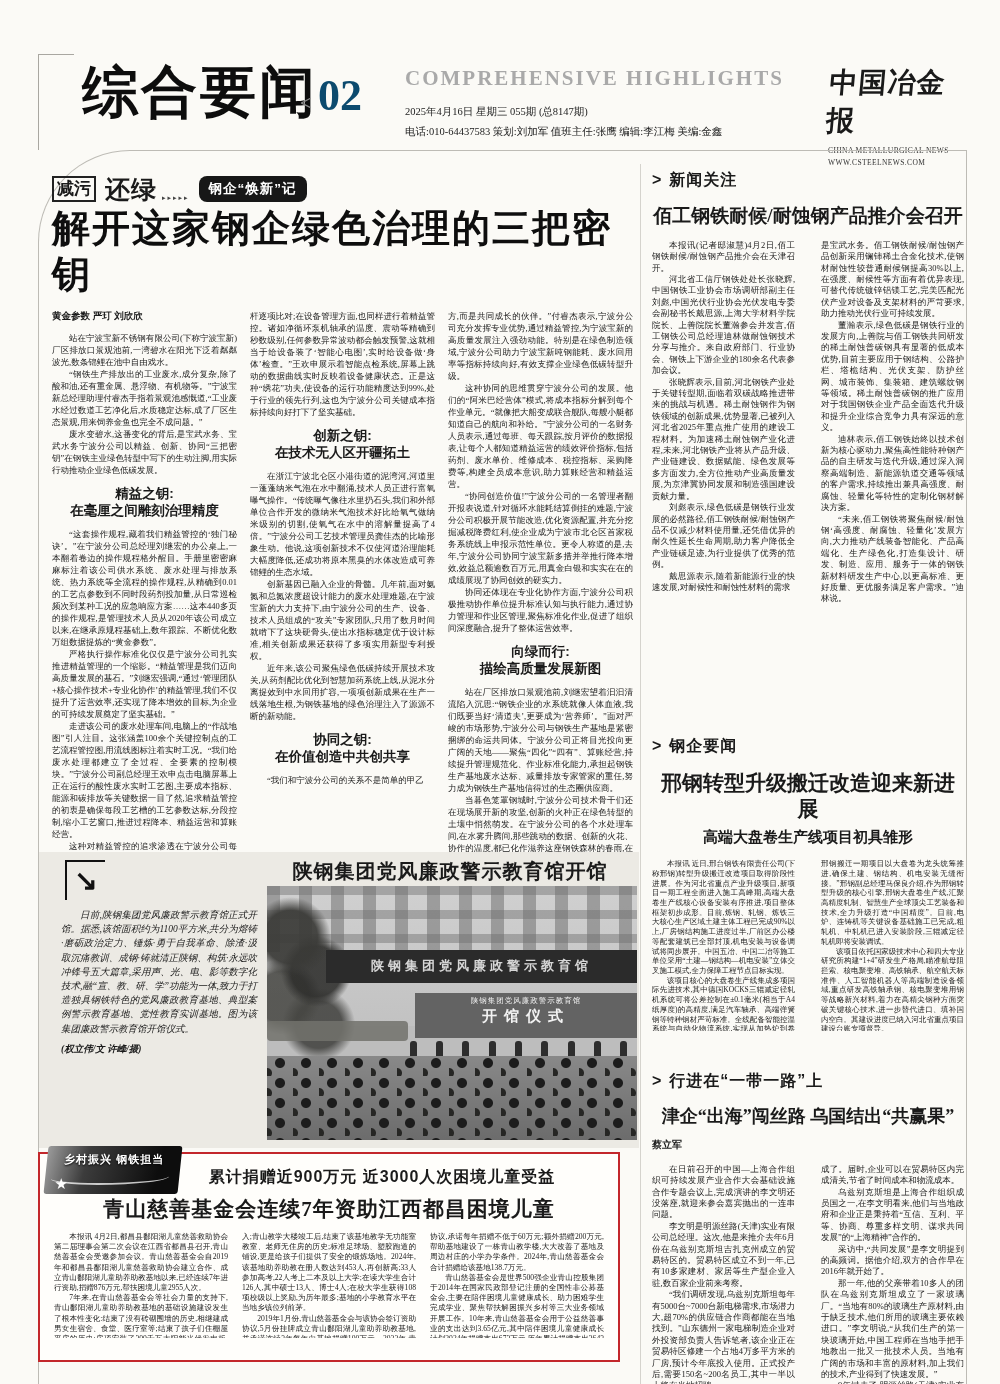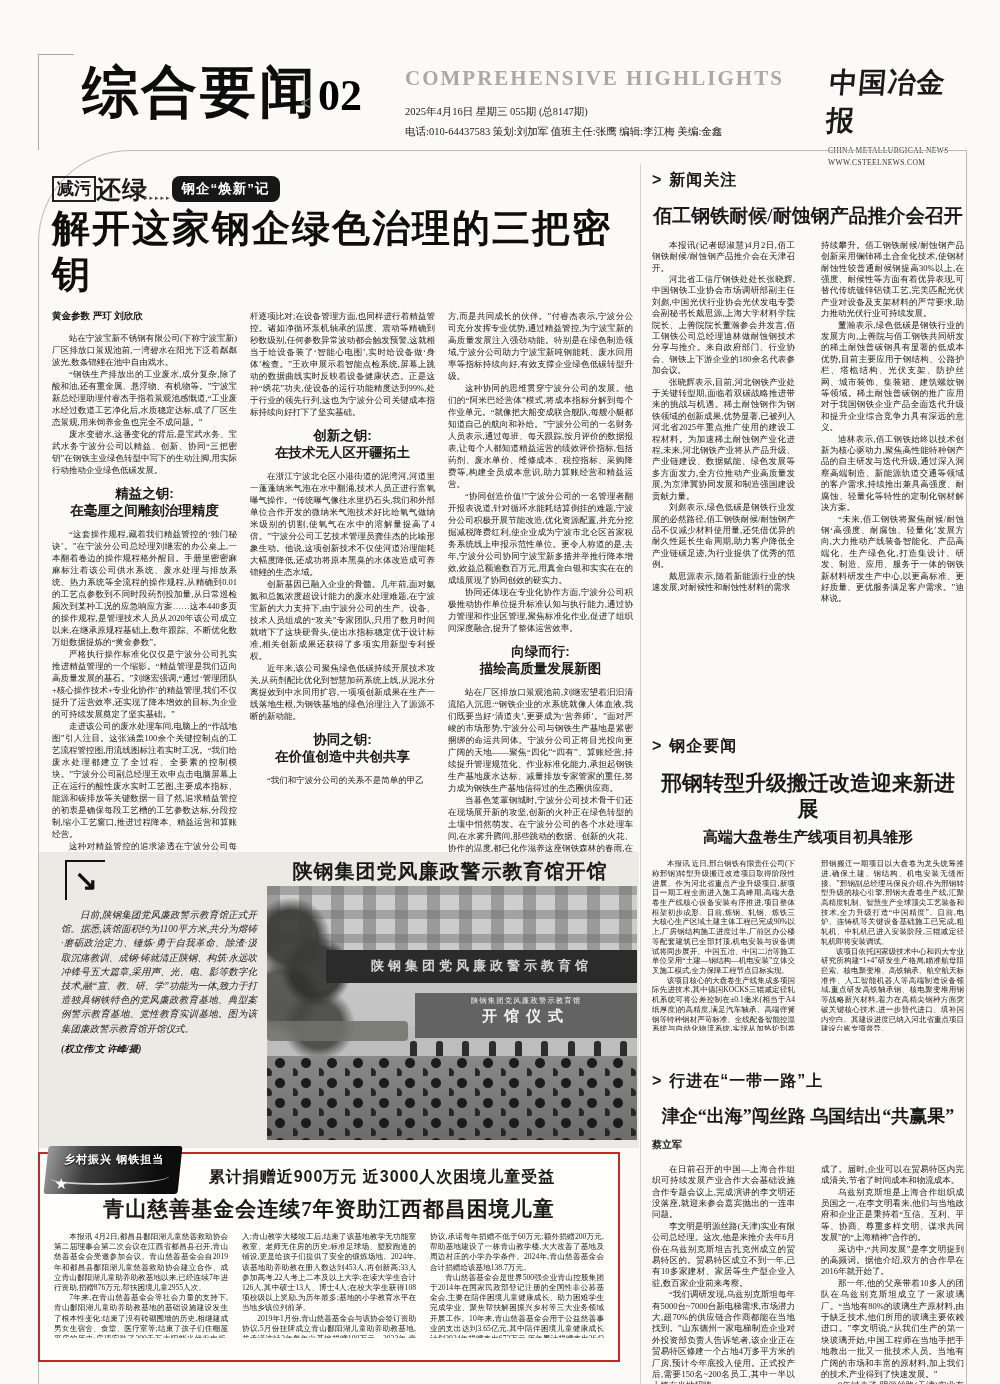--- a/index.html
+++ b/index.html
@@ -3,40 +3,40 @@
 <meta charset="utf-8">
 <style>
   html,body { margin:0; padding:0; background:#e6e5e1; }
   .sheet { position:relative; width:1000px; height:1384px; margin:0 auto; background:#fbfaf6;
            font-family:"Liberation Serif", serif; color:#1a1a1a; overflow:hidden; }
 
   
   .m-title { position:absolute; left:82px; top:64px; font-size:56px; font-weight:900;
              letter-spacing:3px; line-height:1; color:#0d0d0d; }
   .m-lt    { position:absolute; left:300px; top:92px; font-size:20px; color:#8a8a8a; font-weight:700; }
-  .m-no    { position:absolute; left:318px; top:70px; font-size:44px; font-weight:900; color:#000000; }
+  .m-no    { position:absolute; left:318px; top:70px; font-size:44px; font-weight:900; color:#0c4a6e; }
   .m-center{ position:absolute; left:405px; top:66px; width:380px; }
   .m-en    { font-size:21px; font-weight:700; letter-spacing:2px; color:#a9a9a9; }
   .m-date  { margin-top:14px; font-size:10.5px; color:#222; }
   .m-staff { margin-top:6px;  font-size:10.5px; color:#222; }
   .m-logo  { position:absolute; left:828px; top:64px; width:140px; }
   .m-cn    { font-size:28px; font-weight:900; transform:skewX(-5deg); letter-spacing:1px; }
   .m-len   { margin-top:6px; font-size:7.5px; color:#333; letter-spacing:.4px; }
   .m-site  { margin-top:3px; font-size:7.5px; color:#333; letter-spacing:.4px; }
 
   
   .frame   { position:absolute; left:38px; top:150px; width:927px; height:1240px;
              border:1px solid #bdbbb5; border-bottom:none; border-top-left-radius:92px; pointer-events:none; }
   .corner-v{ position:absolute; left:38px; top:54px; width:1px; height:96px; background:#a9a7a1; }
   .corner-h{ position:absolute; left:38px; top:54px; width:36px; height:1px; background:#a9a7a1; }
   .vdiv    { position:absolute; left:640px; top:164px; width:1px; height:1220px; background:#d5d3cd; }
 
   
   .main-art  { position:absolute; left:52px; top:168px; width:581px; }
-  .badge-row { display:flex; align-items:flex-end; height:34px; font-family:"Liberation Sans",sans-serif; }
+  .badge-row { display:flex; align-items:flex-end; gap:9px; height:34px; font-family:"Liberation Sans",sans-serif; }
   .tag1 { font-size:17px; font-weight:900; border:2px solid #222; padding:1px 3px; line-height:20px; }
   .tag2 { font-size:25px; font-weight:900; line-height:26px; letter-spacing:1px; }
   .ticks{ font-size:7px; letter-spacing:2px; color:#444; align-self:flex-end; margin-left:-4px; }
   .badge-dark { background:#171717; color:#fff; font-weight:700; font-size:13.5px;
                 padding:4px 10px; border-radius:8px; letter-spacing:1px; }
   .headline { font-size:38px; font-weight:900; letter-spacing:2px; line-height:1.2; margin-top:4px; color:#0e0e0e; }
   .cols { display:flex; gap:13px; margin-top:13px; }
   .col  { width:185px; height:576px; overflow:hidden; text-align:justify; font-size:8.5px; line-height:12px; }
 
   .para { text-indent:2em; }
@@ -239,21 +239,21 @@
       <div class="art-title t1">佰工钢铁耐候/耐蚀钢产品推介会召开</div>
       <div class="rcols">
         <div class="rcol">
             <div class="para">本报讯(记者邸淑慧)4月2日,佰工钢铁耐候/耐蚀钢产品推介会在天津召开。</div>
             <div class="para">河北省工信厅钢铁处处长张晓辉,中国钢铁工业协会市场调研部副主任刘彪,中国光伏行业协会光伏发电专委会副秘书长戴思源,上海大学材料学院院长、上善院院长董瀚参会并发言,佰工钢铁公司总经理迪林做耐蚀钢技术分享与推介。来自政府部门、行业协会、钢铁上下游企业的180余名代表参加会议。</div>
             <div class="para">张晓辉表示,目前,河北钢铁产业处于关键转型期,面临着双碳战略推进带来的挑战与机遇。稀土耐蚀钢作为钢铁领域的创新成果,优势显著,已被列入河北省2025年重点推广使用的建设工程材料。为加速稀土耐蚀钢产业化进程,未来,河北钢铁产业将从产品升级、产业链建设、数据赋能、绿色发展等多方面发力,全方位推动产业高质量发展,为京津冀协同发展和制造强国建设贡献力量。</div>
             <div class="para">刘彪表示,绿色低碳是钢铁行业发展的必然路径,佰工钢铁耐候/耐蚀钢产品不仅减少材料使用量,还凭借优异的耐久性延长生命周期,助力客户降低全产业链碳足迹,为行业提供了优秀的范例。</div>
             <div class="para">戴思源表示,随着新能源行业的快速发展,对耐候性和耐蚀性材料的需求</div>
           </div>
         <div class="rcol">
-            <div class="para cont">持续攀升。佰工钢铁耐候/耐蚀钢产品创新采用镧铈稀土合金化技术,使钢材耐蚀性较普通耐候钢提高30%以上,在强度、耐候性等方面有着优异表现,可替代传统镀锌铝镁工艺,完美匹配光伏产业对设备及支架材料的严苛要求,助力推动光伏行业可持续发展。</div>
+            <div class="para cont">是宝武水务。佰工钢铁耐候/耐蚀钢产品创新采用镧铈稀土合金化技术,使钢材耐蚀性较普通耐候钢提高30%以上,在强度、耐候性等方面有着优异表现,可替代传统镀锌铝镁工艺,完美匹配光伏产业对设备及支架材料的严苛要求,助力推动光伏行业可持续发展。</div>
             <div class="para">董瀚表示,绿色低碳是钢铁行业的发展方向,上善院与佰工钢铁共同研发的稀土耐蚀普碳钢具有显著的低成本优势,目前主要应用于钢结构、公路护栏、塔桅结构、光伏支架、防护丝网、城市装饰、集装箱、建筑螺纹钢等领域。稀土耐蚀普碳钢的推广应用对于我国钢铁企业产品全面迭代升级和提升企业综合竞争力具有深远的意义。</div>
             <div class="para">迪林表示,佰工钢铁始终以技术创新为核心驱动力,聚焦高性能特种钢产品的自主研发与迭代升级,通过深入洞察高端制造、新能源轨道交通等领域的客户需求,持续推出兼具高强度、耐腐蚀、轻量化等特性的定制化钢材解决方案。</div>
             <div class="para">“未来,佰工钢铁将聚焦耐候/耐蚀钢‘高强度、耐腐蚀、轻量化’发展方向,大力推动产线装备智能化、产品高端化、生产绿色化,打造集设计、研发、制造、应用、服务于一体的钢铁新材料研发生产中心,以更高标准、更好质量、更优服务满足客户需求。”迪林说。</div>
           </div>
       </div>
     </div>
 
     <div class="s2 sec2">
       <div class="sec-head">
         <span class="gt">&gt;</span><span>钢企要闻</span>

